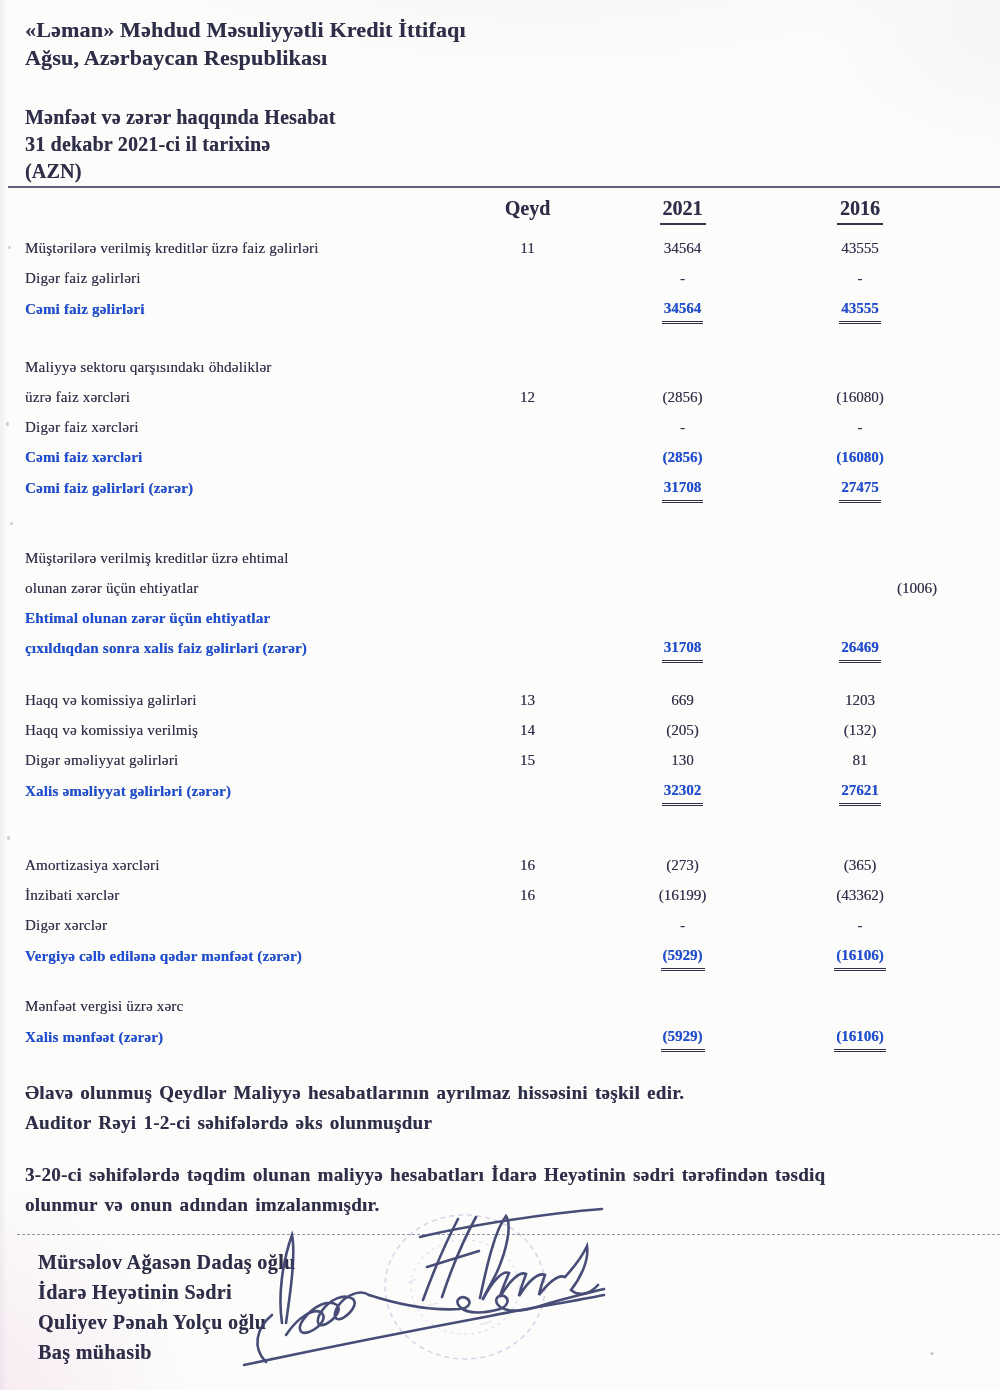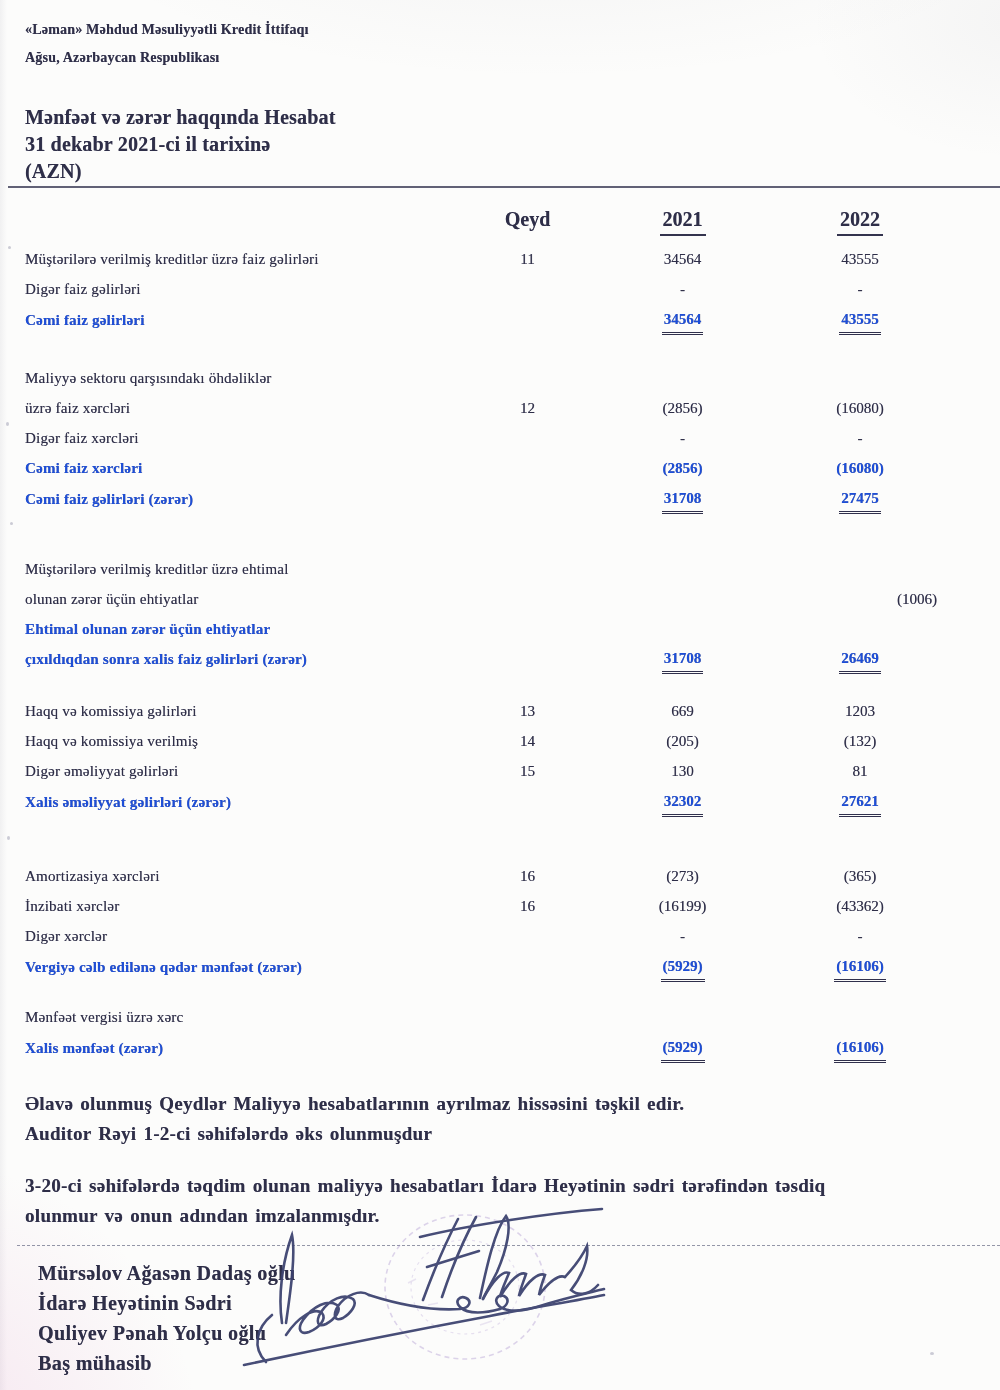--- a/index.html
+++ b/index.html
@@ -23,30 +23,30 @@
       radial-gradient(420px 460px at -70px 1460px, rgba(219,142,193,0.22), transparent 65%),
       radial-gradient(700px 240px at 55% -90px, rgba(125,125,140,0.07), transparent 70%),
       radial-gradient(300px 200px at 1020px 20px, rgba(125,125,140,0.06), transparent 70%),
       linear-gradient(90deg, rgba(140,140,155,0.10), transparent 7px);
   }
   .page{
     position:relative;
     padding:16px 10px 0 25px;
     text-shadow:0.2px 0.2px 0.5px rgba(45,45,72,0.55);
   }
-  .org-block{font-weight:bold;font-size:14px;line-height:28px;letter-spacing:0.2px;}
+  .org-block{font-weight:bold;font-size:22px;line-height:28px;letter-spacing:0.2px;}
   .title-block{margin-top:32px;font-weight:bold;font-size:20px;line-height:27px;letter-spacing:0.2px;}
   .rule{
     height:0;border-top:2px solid #45455e;
     margin:1px -10px 0 -17px;
     opacity:0.85;
   }
   .thead{
     display:grid;grid-template-columns:450px 105px 205px 150px;
-    font-weight:bold;font-size:20px;line-height:30px;margin-top:16px;
+    font-weight:bold;font-size:20px;line-height:30px;margin-top:5px;
   }
   .thead .hc{text-align:center;}
   .thead .yr{display:inline-block;border-bottom:2px solid #34344e;padding:0 3px;}
   .tbody{margin-top:8px;}
   .row{
     display:grid;grid-template-columns:450px 105px 205px 150px;
     align-items:end;
     font-size:15px;line-height:30px;min-height:30px;
   }
   .row .label{white-space:pre-line;letter-spacing:0.2px;}
@@ -85,21 +85,21 @@
     <div>31 dekabr 2021-ci il tarixinə</div>
     <div>(AZN)</div>
   </div>
 
   <div class="rule"></div>
 
   <div class="thead">
     <div class="hc"></div>
     <div class="hc">Qeyd</div>
     <div class="hc"><span class="yr">2021</span></div>
-    <div class="hc"><span class="yr">2022</span></div>
+    <div class="hc"><span class="yr">2016</span></div>
   </div>
 
   <div class="tbody">
 
     <div class="row">
       <div class="label">Müştərilərə verilmiş kreditlər üzrə faiz gəlirləri</div>
       <div class="note">11</div>
       <div class="v"><span class="val">34564</span></div>
       <div class="v"><span class="val">43555</span></div>
     </div>

